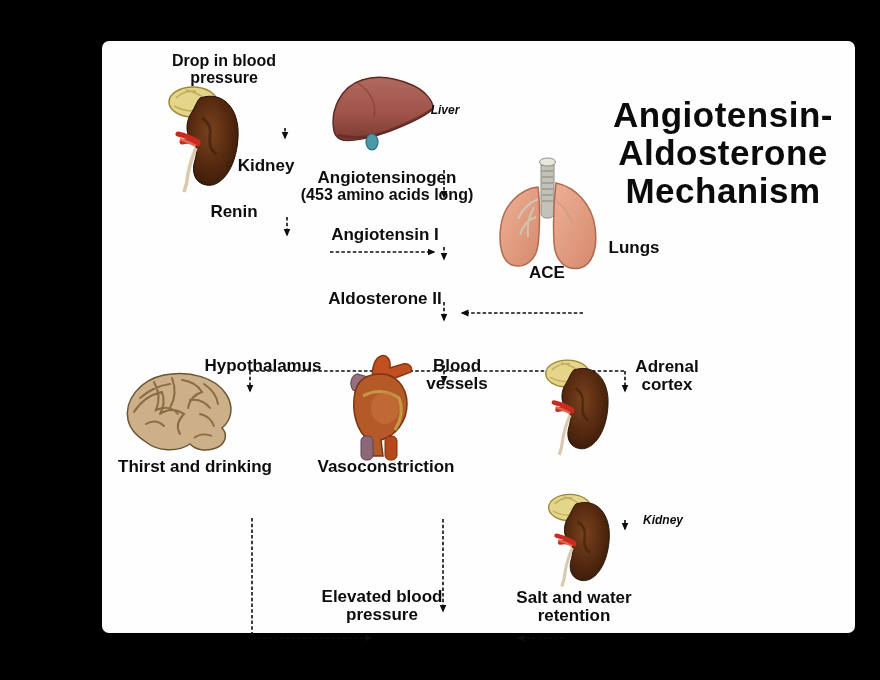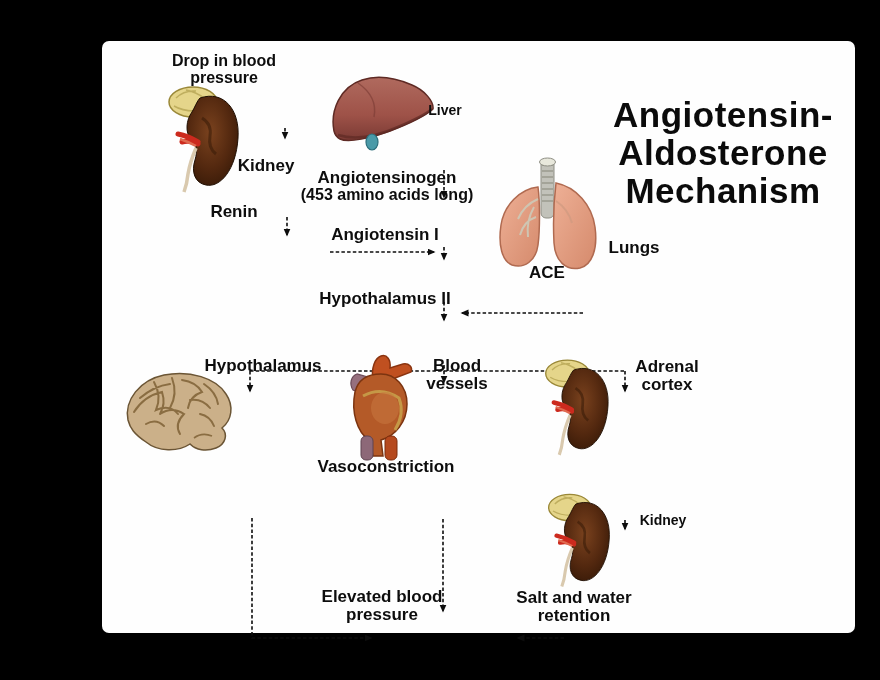--- a/index.html
+++ b/index.html
@@ -2,21 +2,21 @@
 <html><head>
 <meta charset="utf-8">
 <style>
   html,body{margin:0;padding:0;background:#000;}
   #stage{position:relative;width:880px;height:680px;background:#000;overflow:hidden;
          font-family:"Liberation Sans",sans-serif;margin-left:40px;}
   #panel{position:absolute;left:62px;top:41px;width:753px;height:592px;background:#fefefe;border-radius:7px;}
   .lbl{position:absolute;transform:translate(-50%,-50%);white-space:nowrap;
        font-weight:bold;color:#0d0d0d;font-size:17px;line-height:1.05;text-align:center;}
   .lbl-sm{font-size:16px;}
-  .lbl-lg{font-size:14px;}
+  .lbl-lg{font-size:12px;font-style:italic;}
   .title-line{position:absolute;transform:translate(-50%,-50%);white-space:nowrap;
        font-weight:bold;color:#0b0b0b;font-size:35px;letter-spacing:.5px;}
   .organ{position:absolute;}
   svg{display:block;}
   #connectors{position:absolute;left:0;top:0;pointer-events:none;}
 </style>
 </head>
 <body>
 
 <div id="stage">
@@ -130,30 +130,31 @@
   <div class="lbl lbl-lg" style="left:405px;top:110px">Liver</div>
 
   <div class="lbl" style="left:347px;top:178px">Angiotensinogen</div>
   <div class="lbl lbl-sm" style="left:347px;top:195px">(453 amino acids long)</div>
 
   <div class="lbl" style="left:345px;top:235px">Angiotensin I</div>
 
   <div class="lbl" style="left:507px;top:273px">ACE</div>
   <div class="lbl" style="left:594px;top:248px">Lungs</div>
 
-  <div class="lbl" style="left:345px;top:299px">Hypothalamus II</div>
+  <div class="lbl" style="left:345px;top:299px">Aldosterone II</div>
 
   <div class="lbl" style="left:223px;top:366px">Hypothalamus</div>
 
   <div class="lbl" style="left:417px;top:366px">Blood</div>
   <div class="lbl" style="left:417px;top:384px">vessels</div>
 
   <div class="lbl" style="left:627px;top:367px">Adrenal</div>
   <div class="lbl" style="left:627px;top:385px">cortex</div>
 
+  <div class="lbl" style="left:155px;top:467px">Thirst and drinking</div>
   <div class="lbl" style="left:346px;top:467px">Vasoconstriction</div>
 
   <div class="lbl lbl-lg" style="left:623px;top:520px">Kidney</div>
 
   <div class="lbl" style="left:534px;top:598px">Salt and water</div>
   <div class="lbl" style="left:534px;top:616px">retention</div>
 
   <div class="lbl" style="left:342px;top:597px">Elevated blood</div>
   <div class="lbl" style="left:342px;top:615px">pressure</div>
 

